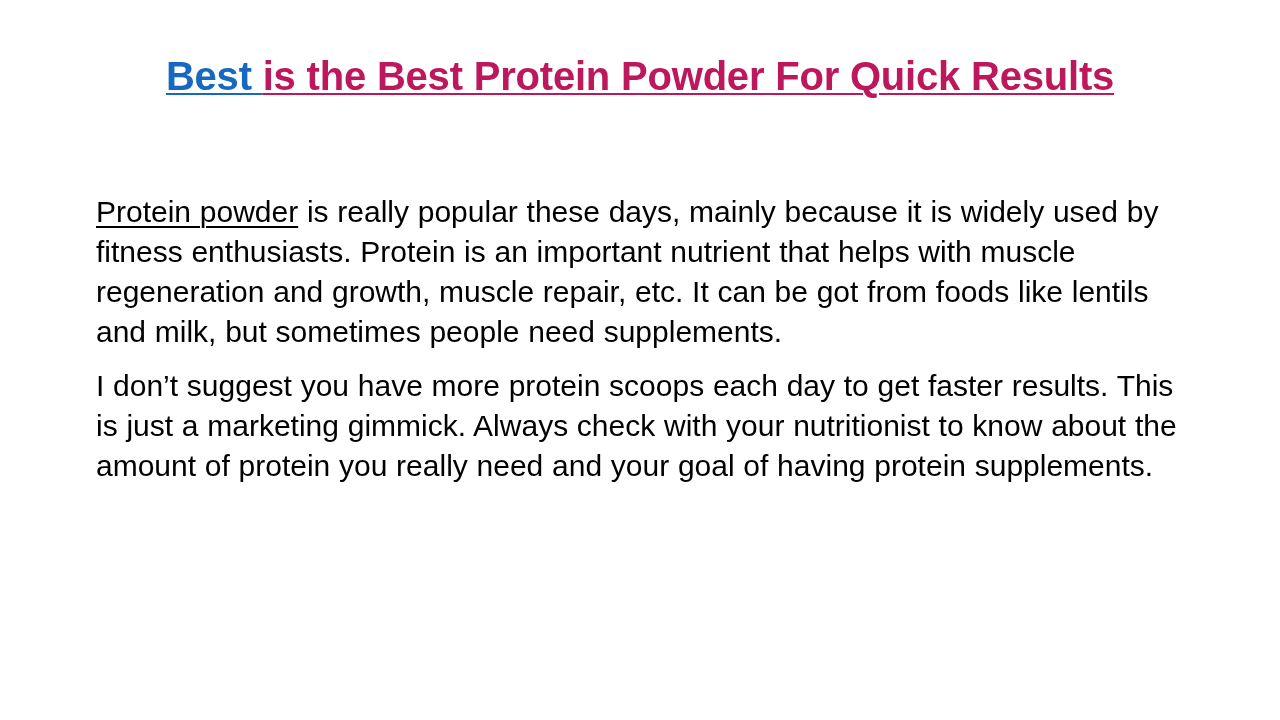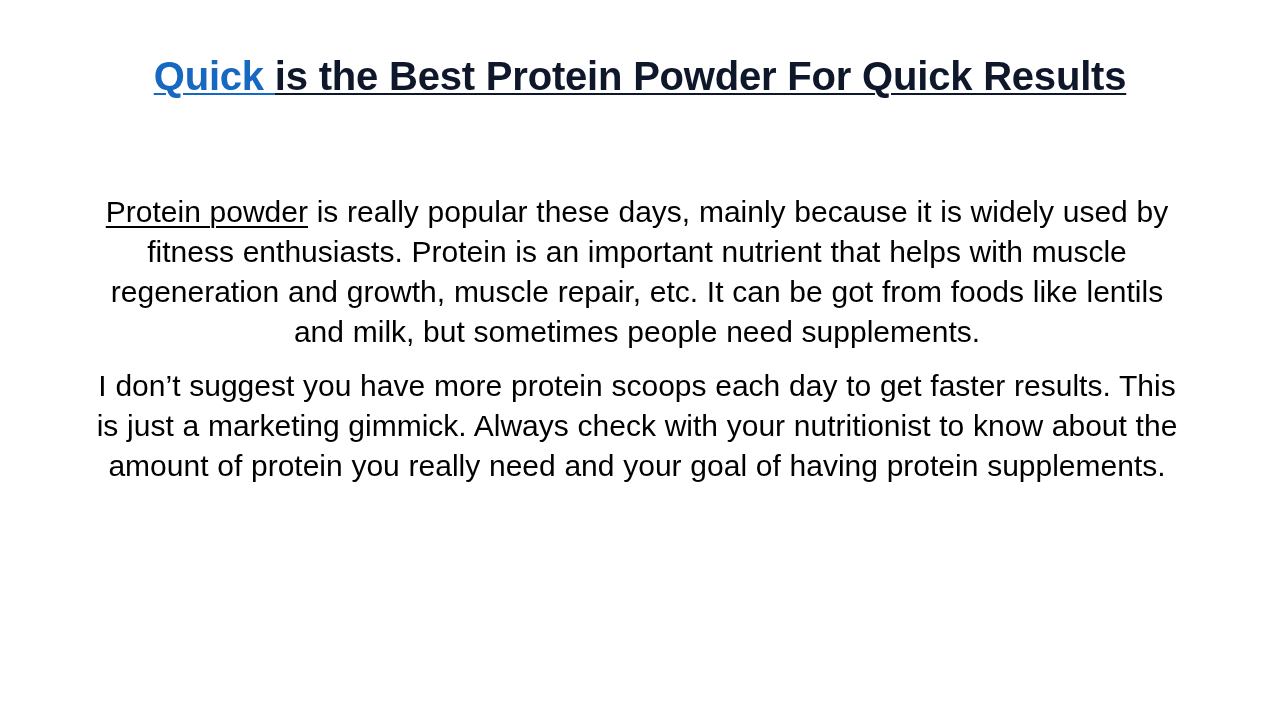--- a/index.html
+++ b/index.html
@@ -42,62 +42,62 @@
   }
 
   .title-link {
     color: #1668c0;
     text-decoration: underline;
     text-decoration-thickness: 2px;
     text-underline-offset: 3px;
   }
 
   .title-rest {
-    color: #0f172a;
+    color: #be185d;
     text-decoration: underline;
     text-decoration-thickness: 2px;
     text-underline-offset: 3px;
   }
 
   
   .body-block {
     position: absolute;
     left: 96px;
     top: 192px;
     width: 1082px;
   }
 
   .para {
     margin: 0 0 14px 0;
     font-family: "Liberation Sans", sans-serif;
     font-size: 30px;
     line-height: 40px;
     color: #000000;
-    text-align: center;
+    text-align: left;
     word-spacing: 0.4px;
   }
 
   .para:last-child {
     margin-bottom: 13px;
   }
 
   .underline-phrase {
     text-decoration: underline;
     text-decoration-thickness: 1.5px;
     text-underline-offset: 4px;
     color: #000000;
   }
 </style>
 </head>
 <body>
 
 <div class="slide">
 
   <div class="title-block">
-    <h1 class="slide-title"><span class="title-link">Quick </span><span class="title-rest">is the Best Protein Powder For Quick Results</span></h1>
+    <h1 class="slide-title"><span class="title-link">Best </span><span class="title-rest">is the Best Protein Powder For Quick Results</span></h1>
   </div>
 
   <div class="body-block">
 
     <p class="para"><span class="underline-phrase">Protein powder</span><span> is really popular these days, mainly because it is widely used by fitness enthusiasts. Protein is an important nutrient that helps with muscle regeneration and growth, muscle repair, etc. It can be got from foods like lentils and milk, but sometimes people need supplements.</span></p>
 
     <p class="para"><span>I don’t suggest you have more protein scoops each day to get faster results. This is just a marketing gimmick. Always check with your nutritionist to know about the amount of protein you really need and your goal of having protein supplements.</span></p>
 
   </div>
 

